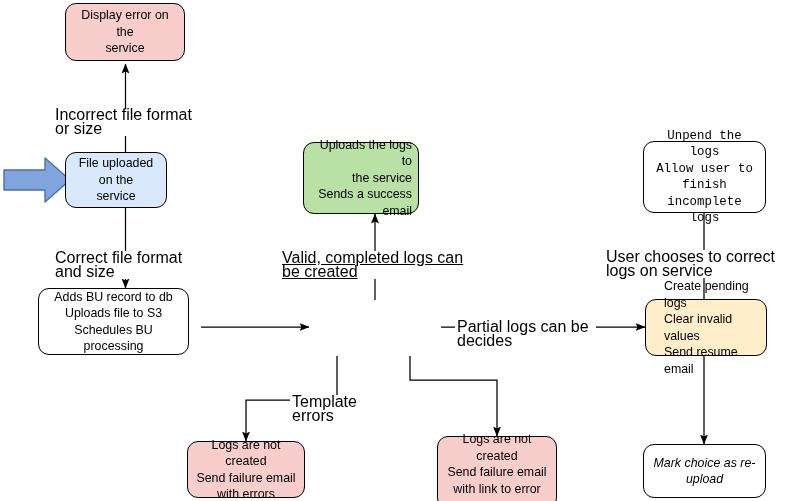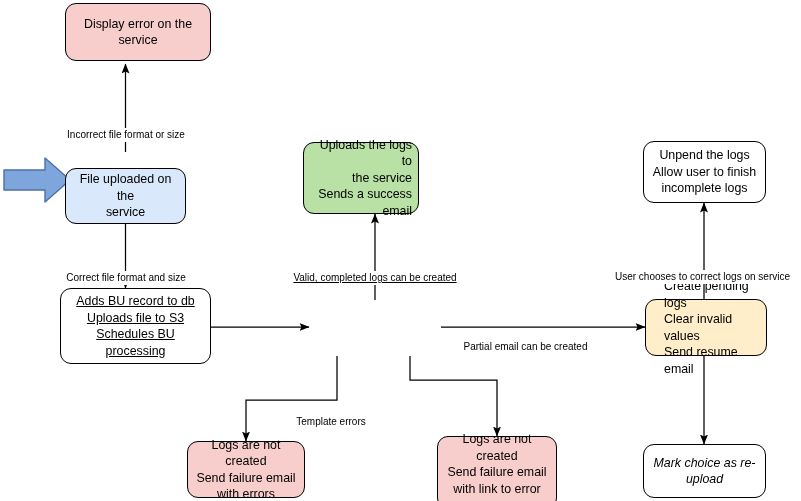--- a/index.html
+++ b/index.html
@@ -47,29 +47,28 @@
   .node.green  { background: #b9e0a5; }
   .node.yellow { background: #ffeec9; }
   .node.white  { background: #ffffff; }
   .node.left-text {
     text-align: left;
     justify-content: flex-start;
     padding-left: 18px;
   }
   .edge-label {
     position: absolute;
-    font-size: 10px;
+    font-size: 16px;
     line-height: 14px;
     color: #000000;
     background: #ffffff;
     white-space: pre-line;
-    text-align: center;
+    text-align: left;
     padding: 0 2px;
     box-sizing: border-box;
-    margin-top: 20px;
   }
 </style>
 </head>
 <body>
 
 <div id="canvas">
 
   <svg id="edge-layer" viewBox="0 0 801 501" width="801" height="501">
     <defs>
       <marker id="ah" markerWidth="9" markerHeight="9" refX="7.6" refY="3.2" orient="auto" markerUnits="strokeWidth">
@@ -95,37 +94,37 @@
       <path d="M337,356 L337,400 L246,400 L246,441" marker-end="url(#ah)"></path>
 
       <path d="M410,356 L410,380 L497,380 L497,436" marker-end="url(#ah)"></path>
     </g>
 
     <g>
       <path d="M4,170 L45,170 L45,158 L70,180 L45,202 L45,190 L4,190 z" fill="#7ea6dd" stroke="#4a6fa5" stroke-width="1.4" stroke-linejoin="round"></path>
     </g>
   </svg>
 
-  <div class="node pink" style="left:65px; top:3px; width:146px; height:58px;">Display error on the
+  <div class="node pink" style="left:65px; top:3px; width:120px; height:58px;">Display error on the
 service</div>
 
-  <div class="node blue" style="left:65px; top:168px; width:121px; height:56px;">File uploaded on the
+  <div class="node blue" style="left:65px; top:152px; width:102px; height:56px;">File uploaded on the
 service</div>
 
-  <div class="node white" style="left:60px; top:288px; width:151px; height:76px;text-decoration:underline;">Adds BU record to db
+  <div class="node white" style="left:38px; top:288px; width:151px; height:67px;">Adds BU record to db
 Uploads file to S3
 Schedules BU processing</div>
 
 
   <div class="node green" style="left:303px; top:142px; width:116px; height:72px;text-align:right;">Uploads the logs to
 the service
 Sends a success
 email</div>
 
-  <div class="node white" style="left:643px; top:141px; width:123px; height:62px;">Unpend the logs
+  <div class="node white" style="left:643px; top:141px; width:123px; height:72px;font-family:Liberation Mono, monospace;">Unpend the logs
 Allow user to finish
 incomplete logs</div>
 
   <div class="node yellow left-text" style="left:645px; top:299px; width:122px; height:57px;">Create pending logs
 Clear invalid values
 Send resume email</div>
 
   <div class="node pink" style="left:187px; top:441px; width:118px; height:57px;">Logs are not created
 Send failure email
 with errors</div>
@@ -137,21 +136,21 @@
 
   <div class="node white" style="left:643px; top:444px; width:123px; height:54px;font-style:italic;">Mark choice as re-
 upload</div>
 
   <div class="edge-label" style="left:53px; top:108px; width:146px;">Incorrect file format or size</div>
 
   <div class="edge-label" style="left:53px; top:251px; width:146px;">Correct file format and size</div>
 
   <div class="edge-label" style="left:280px; top:251px; width:190px;text-decoration:underline;">Valid, completed logs can be created</div>
 
-  <div class="edge-label" style="left:455px; top:320px; width:141px;">Partial email can be created</div>
+  <div class="edge-label" style="left:455px; top:320px; width:141px;">Partial logs can be decides</div>
 
   <div class="edge-label" style="left:604px; top:250px; width:197px;">User chooses to correct logs on service</div>
 
   <div class="edge-label" style="left:290px; top:395px; width:82px;">Template errors</div>
 
 
 
 </div>
 
 </body></html>

